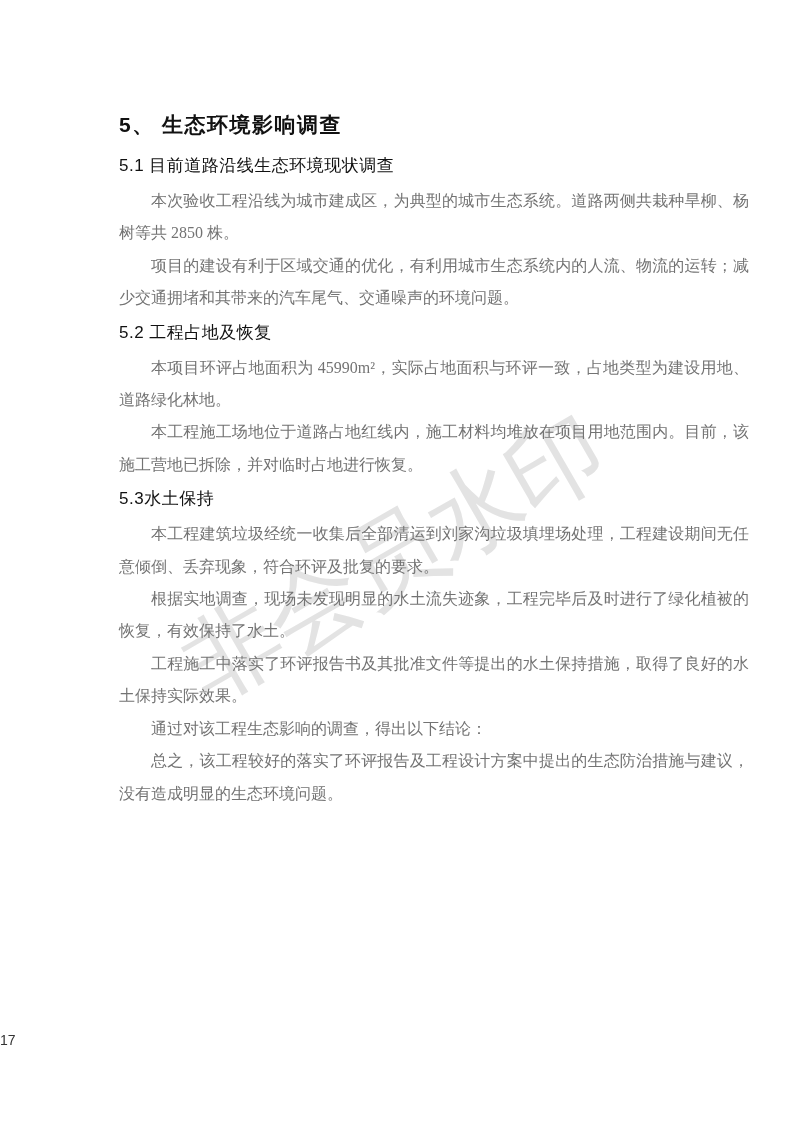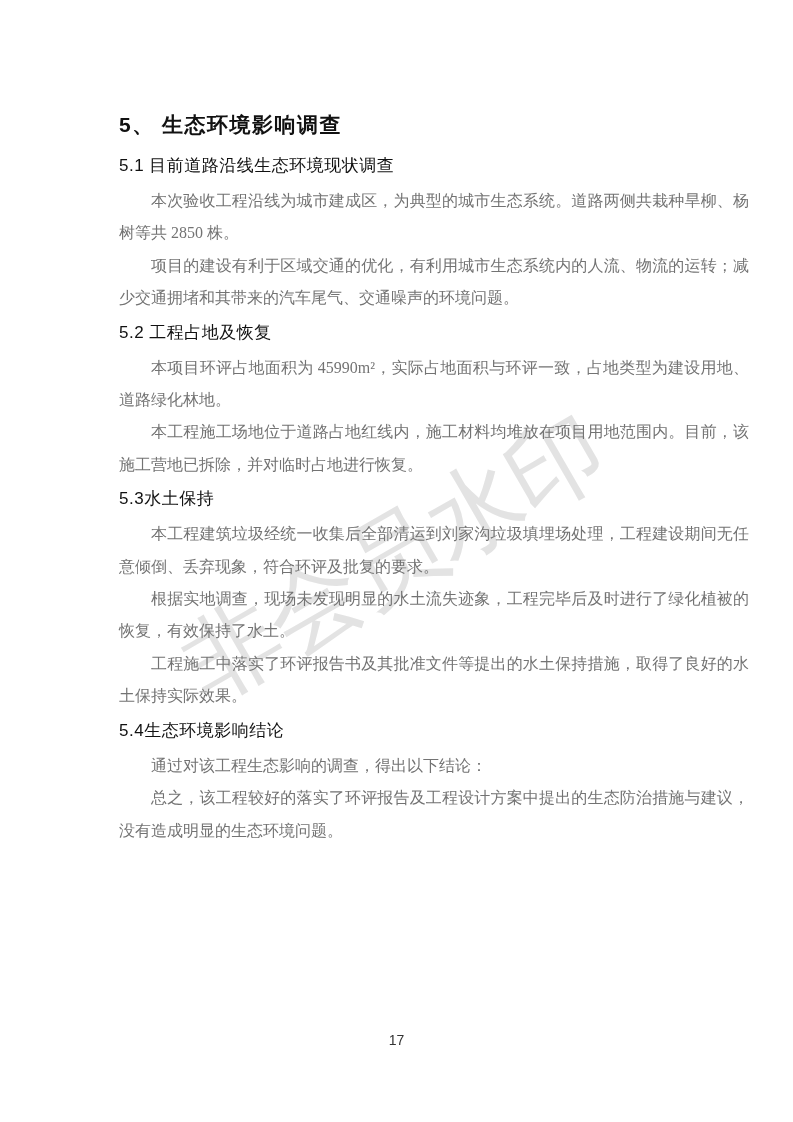--- a/index.html
+++ b/index.html
@@ -68,21 +68,20 @@
     text-indent: 32px;
     text-align: justify;
     word-break: break-all;
     color: #737373;
   }
   .page-number {
     position: absolute;
     left: 0;
     top: 1032px;
     width: 793px;
-    text-align: center;
     font-size: 14px;
     color: #333333;
     z-index: 1;
     font-family: "Liberation Sans", "DejaVu Sans", sans-serif;
   }
 </style>
 </head>
 <body>
 
 <div class="page">
@@ -94,20 +93,19 @@
         <h2 class="sec-heading">5.1 目前道路沿线生态环境现状调查</h2>
         <p class="body-para">本次验收工程沿线为城市建成区，为典型的城市生态系统。道路两侧共栽种旱柳、杨树等共 2850 株。</p>
         <p class="body-para">项目的建设有利于区域交通的优化，有利用城市生态系统内的人流、物流的运转；减少交通拥堵和其带来的汽车尾气、交通噪声的环境问题。</p>
         <h2 class="sec-heading">5.2 工程占地及恢复</h2>
         <p class="body-para">本项目环评占地面积为 45990m²，实际占地面积与环评一致，占地类型为建设用地、道路绿化林地。</p>
         <p class="body-para">本工程施工场地位于道路占地红线内，施工材料均堆放在项目用地范围内。目前，该施工营地已拆除，并对临时占地进行恢复。</p>
         <h2 class="sec-heading">5.3水土保持</h2>
         <p class="body-para">本工程建筑垃圾经统一收集后全部清运到刘家沟垃圾填埋场处理，工程建设期间无任意倾倒、丢弃现象，符合环评及批复的要求。</p>
         <p class="body-para">根据实地调查，现场未发现明显的水土流失迹象，工程完毕后及时进行了绿化植被的恢复，有效保持了水土。</p>
         <p class="body-para">工程施工中落实了环评报告书及其批准文件等提出的水土保持措施，取得了良好的水土保持实际效果。</p>
-        <h2 class="sec-heading">5.4生态环境影响结论</h2>
         <p class="body-para">通过对该工程生态影响的调查，得出以下结论：</p>
         <p class="body-para">总之，该工程较好的落实了环评报告及工程设计方案中提出的生态防治措施与建议，没有造成明显的生态环境问题。</p>
       </div>
   </div>
 
   <div class="page-number">17</div>
 </div>
 
 </body></html>

